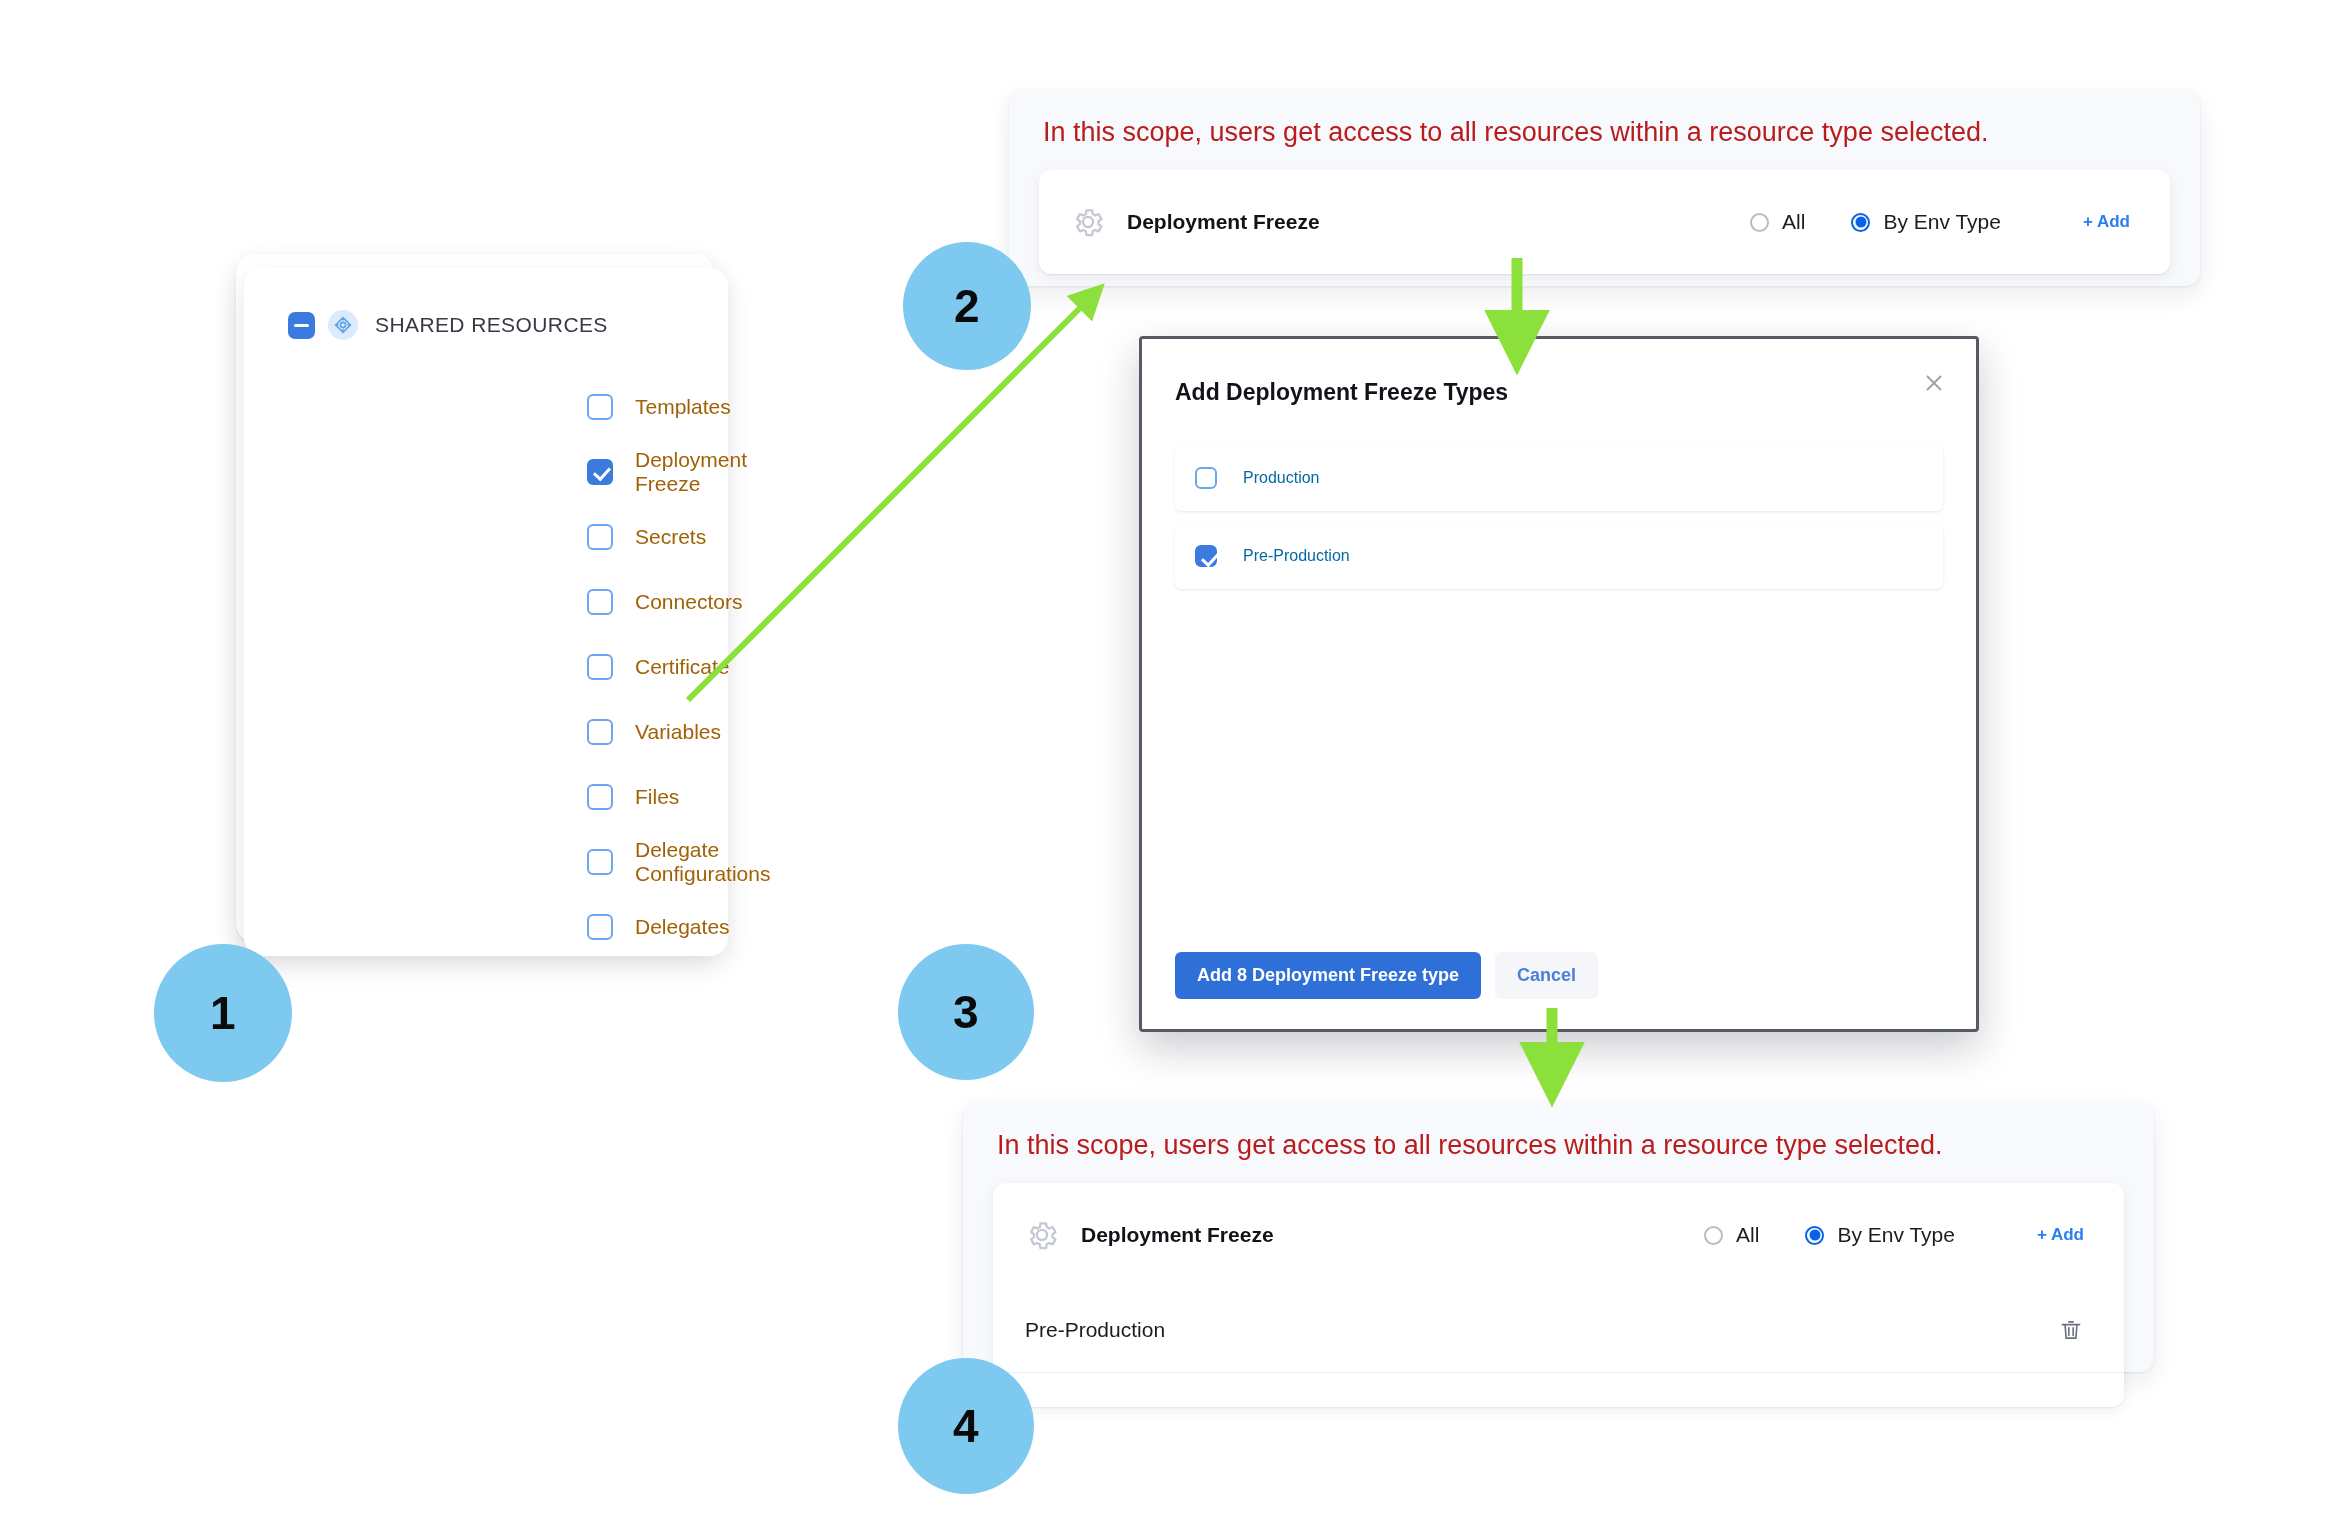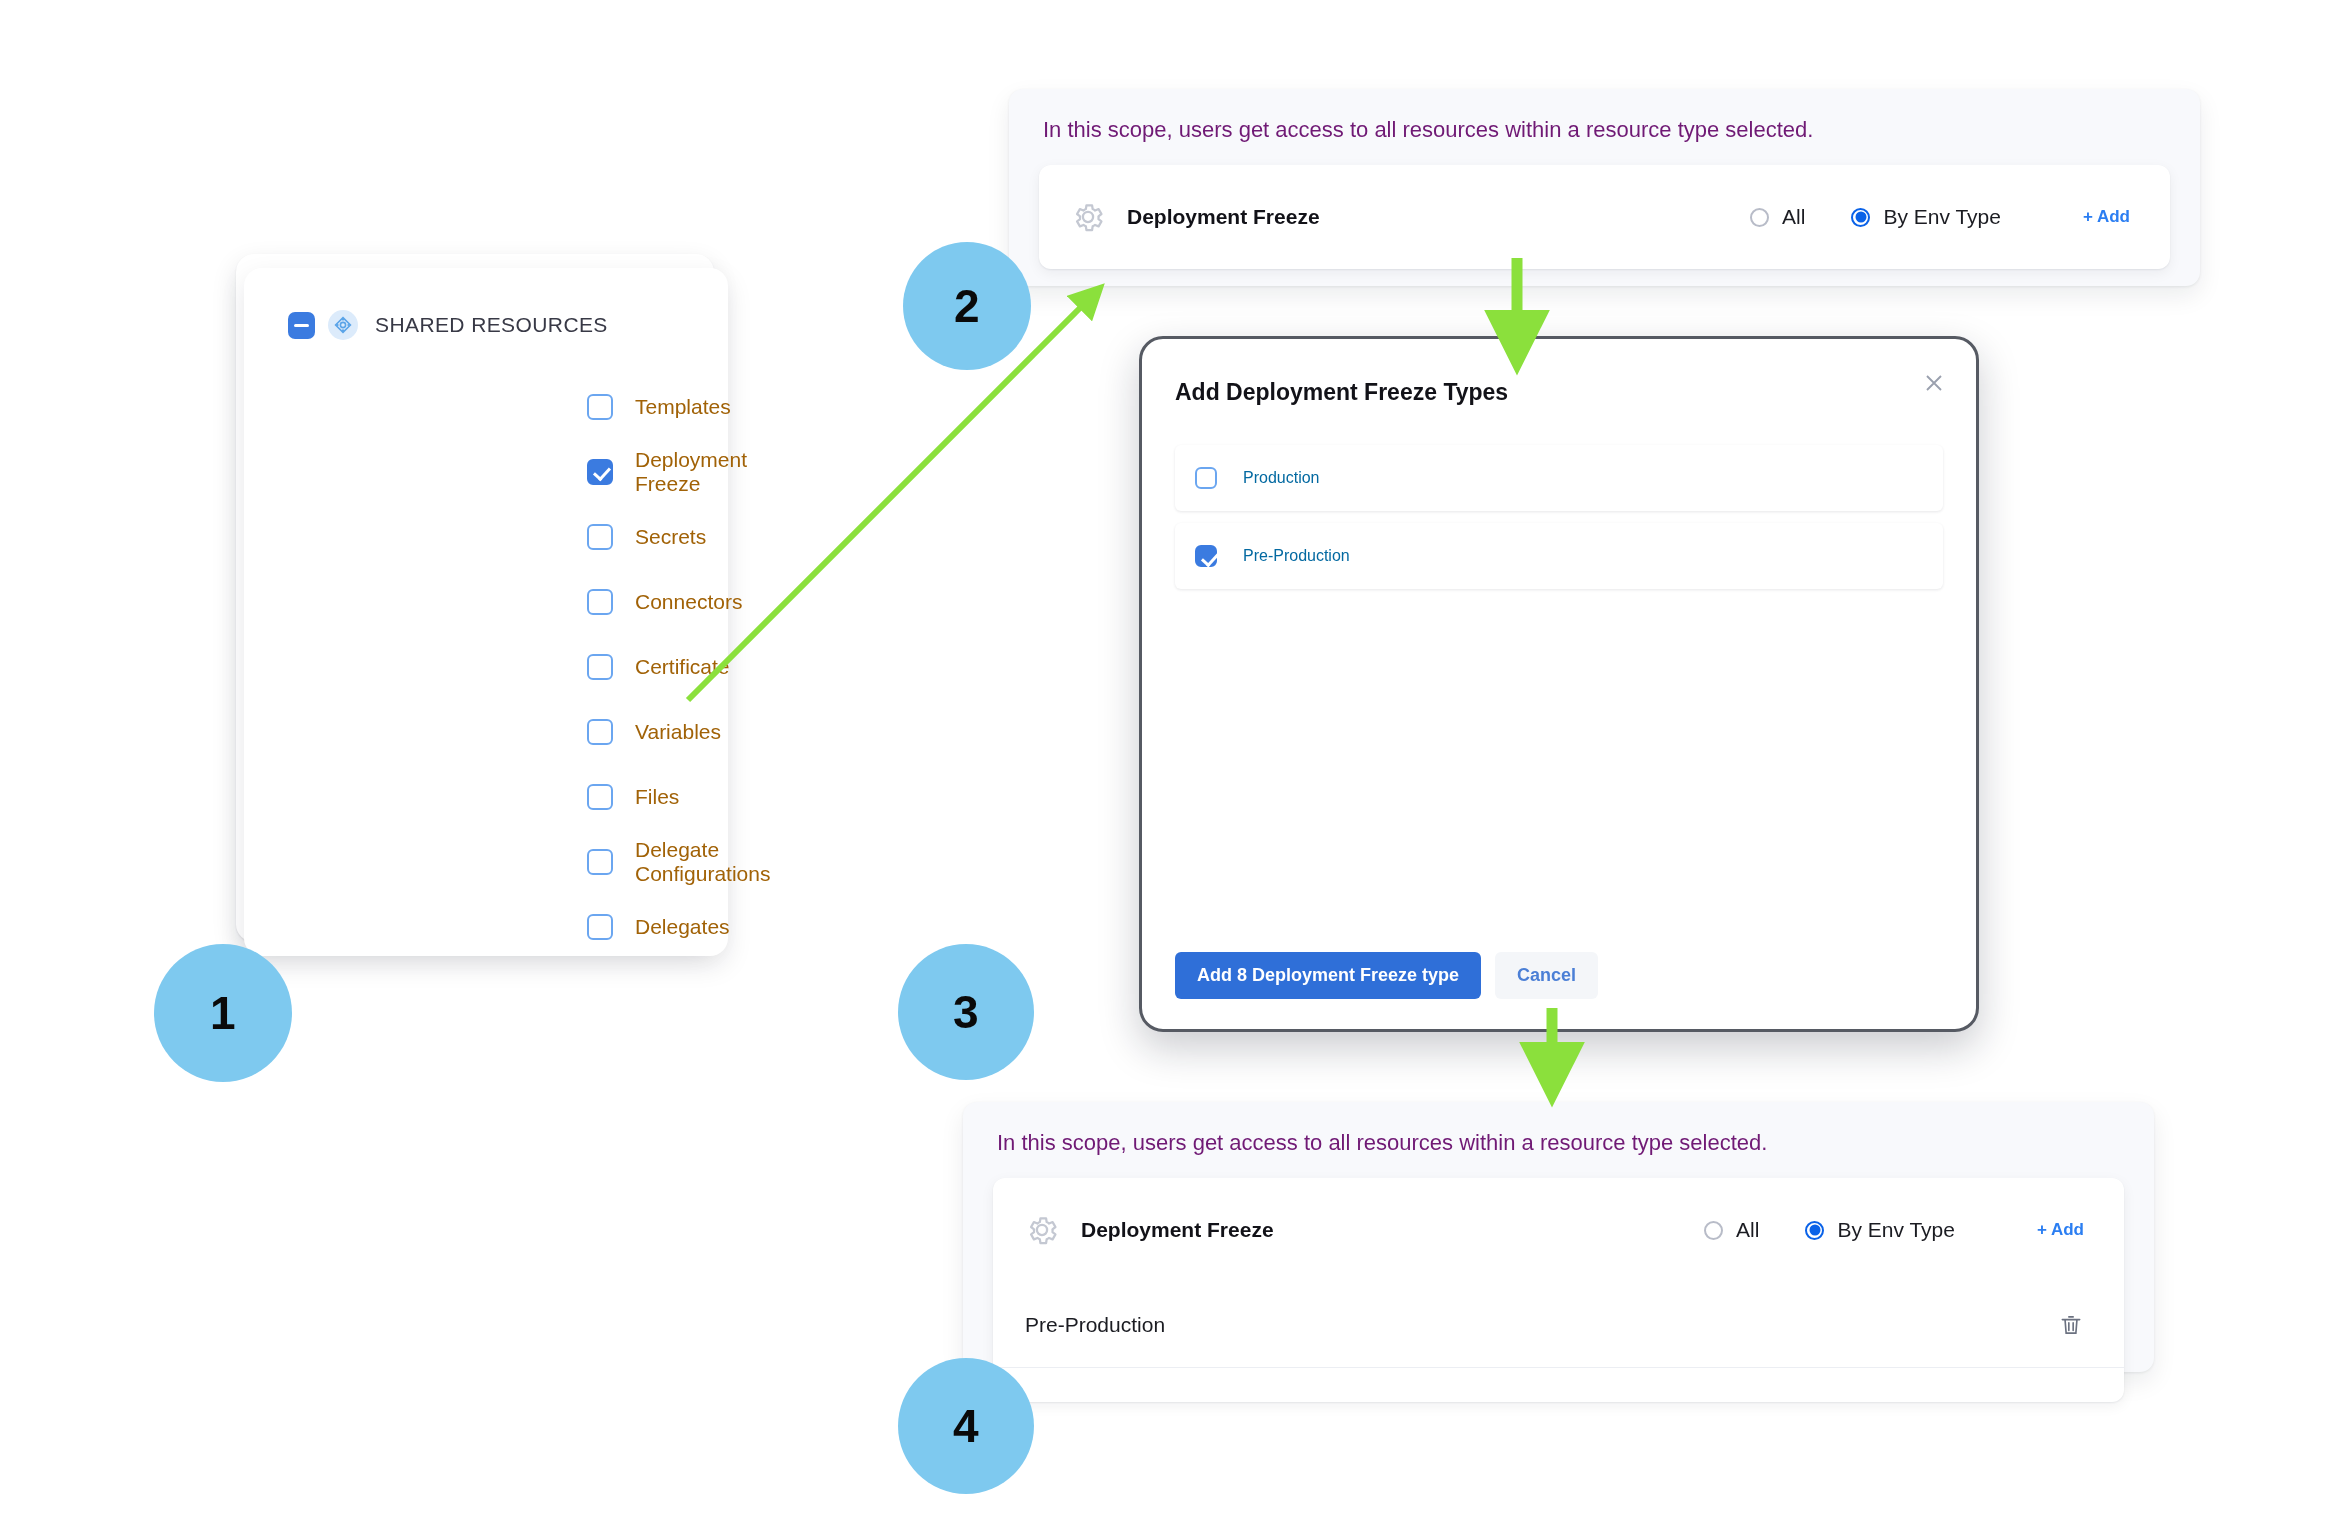--- a/index.html
+++ b/index.html
@@ -81,21 +81,21 @@
 
   
   .scope-panel {
     position: absolute;
     background: #F8F9FC;
     border-radius: 14px;
     box-shadow: 0 1px 3px rgba(16,24,40,.08), 0 10px 24px rgba(16,24,40,.08);
     z-index: 15;
   }
   .scope-note {
-    font-size: 22px; color: #701a75;
+    font-size: 27px; color: #b91c1c;
     padding: 28px 0 0 34px;
   }
   .scope-card {
     margin: 22px 30px 30px 30px;
     background:#fff; border-radius: 12px;
     box-shadow: 0 1px 2px rgba(16,24,40,.07), 0 4px 14px rgba(16,24,40,.06);
   }
   .scope-row {
     display:flex; align-items:center;
     height: 104px; padding: 0 40px 0 32px;
@@ -134,21 +134,21 @@
   .trash { width:26px; height:26px; }
   .scope-card .chip-wrap { padding: 0 0 34px 0; }
 
   
   #modal {
     position: absolute;
     left: 1139px; top: 336px;
     width: 840px; height: 696px;
     background: #ffffff;
     border: 3px solid #565A63;
-    border-radius: 24px;
+    border-radius: 4px;
     box-shadow: 0 16px 40px rgba(16,24,40,.22);
     z-index: 30;
   }
   .modal-title {
     position:absolute; left: 33px; top: 40px;
     font-size: 23px; font-weight: 700; color:#121218;
   }
   .modal-close {
     position:absolute; right: 28px; top: 30px;
     width: 28px; height: 28px; color:#9aa0ae;

